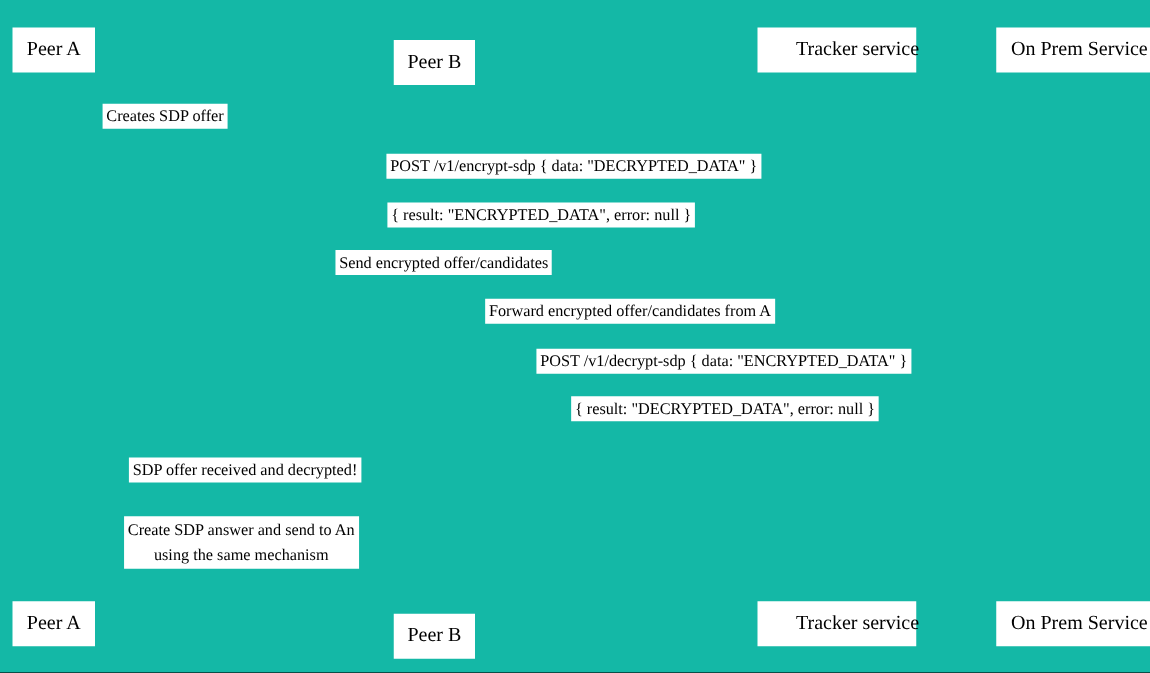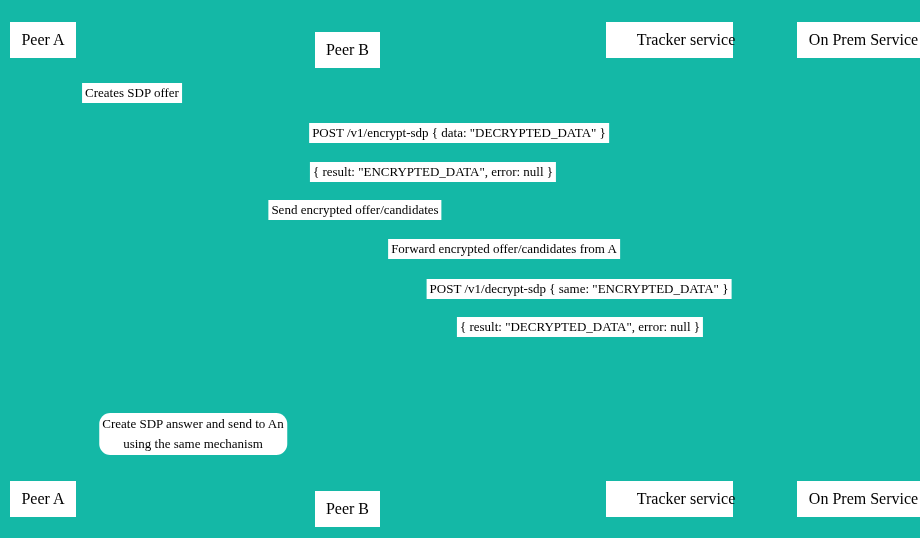--- a/index.html
+++ b/index.html
@@ -40,42 +40,42 @@
     color: #000000;
     font-size: 13px;
     line-height: 18px;
     padding: 1px 3px;
     white-space: nowrap;
     text-align: center;
   }
   .msg.multiline {
     white-space: pre-line;
     line-height: 20px;
-    border-radius: 11px;
   }
 </style>
 </head>
 <body>
 
 <div id="canvas">
 
   <div class="row-top">
     <div class="participant p0">Peer A</div>
     <div class="participant p1">Peer B</div>
     <div class="participant p2">Tracker service</div>
     <div class="participant p3">On Prem Service</div>
   </div>
 
   <div class="msg" style="left:132px; top:93px;">Creates SDP offer</div>
   <div class="msg" style="left:431px; top:133px;margin-left:28px;">POST /v1/encrypt-sdp { data: "DECRYPTED_DATA" }</div>
   <div class="msg" style="left:433px; top:172px;">{ result: "ENCRYPTED_DATA", error: null }</div>
   <div class="msg" style="left:355px; top:210px;">Send encrypted offer/candidates</div>
   <div class="msg" style="left:504px; top:249px;">Forward encrypted offer/candidates from A</div>
-  <div class="msg" style="left:579px; top:289px;">POST /v1/decrypt-sdp { same: "ENCRYPTED_DATA" }</div>
+  <div class="msg" style="left:579px; top:289px;">POST /v1/decrypt-sdp { data: "ENCRYPTED_DATA" }</div>
   <div class="msg" style="left:580px; top:327px;">{ result: "DECRYPTED_DATA", error: null }</div>
+  <div class="msg" style="left:196px; top:376px;">SDP offer received and decrypted!</div>
   <div class="msg multiline" style="left:193px; top:434px;">Create SDP answer and send to An
 using the same mechanism</div>
 
   <div class="row-bottom">
     <div class="participant p0">Peer A</div>
     <div class="participant p1">Peer B</div>
     <div class="participant p2">Tracker service</div>
     <div class="participant p3">On Prem Service</div>
   </div>
 

